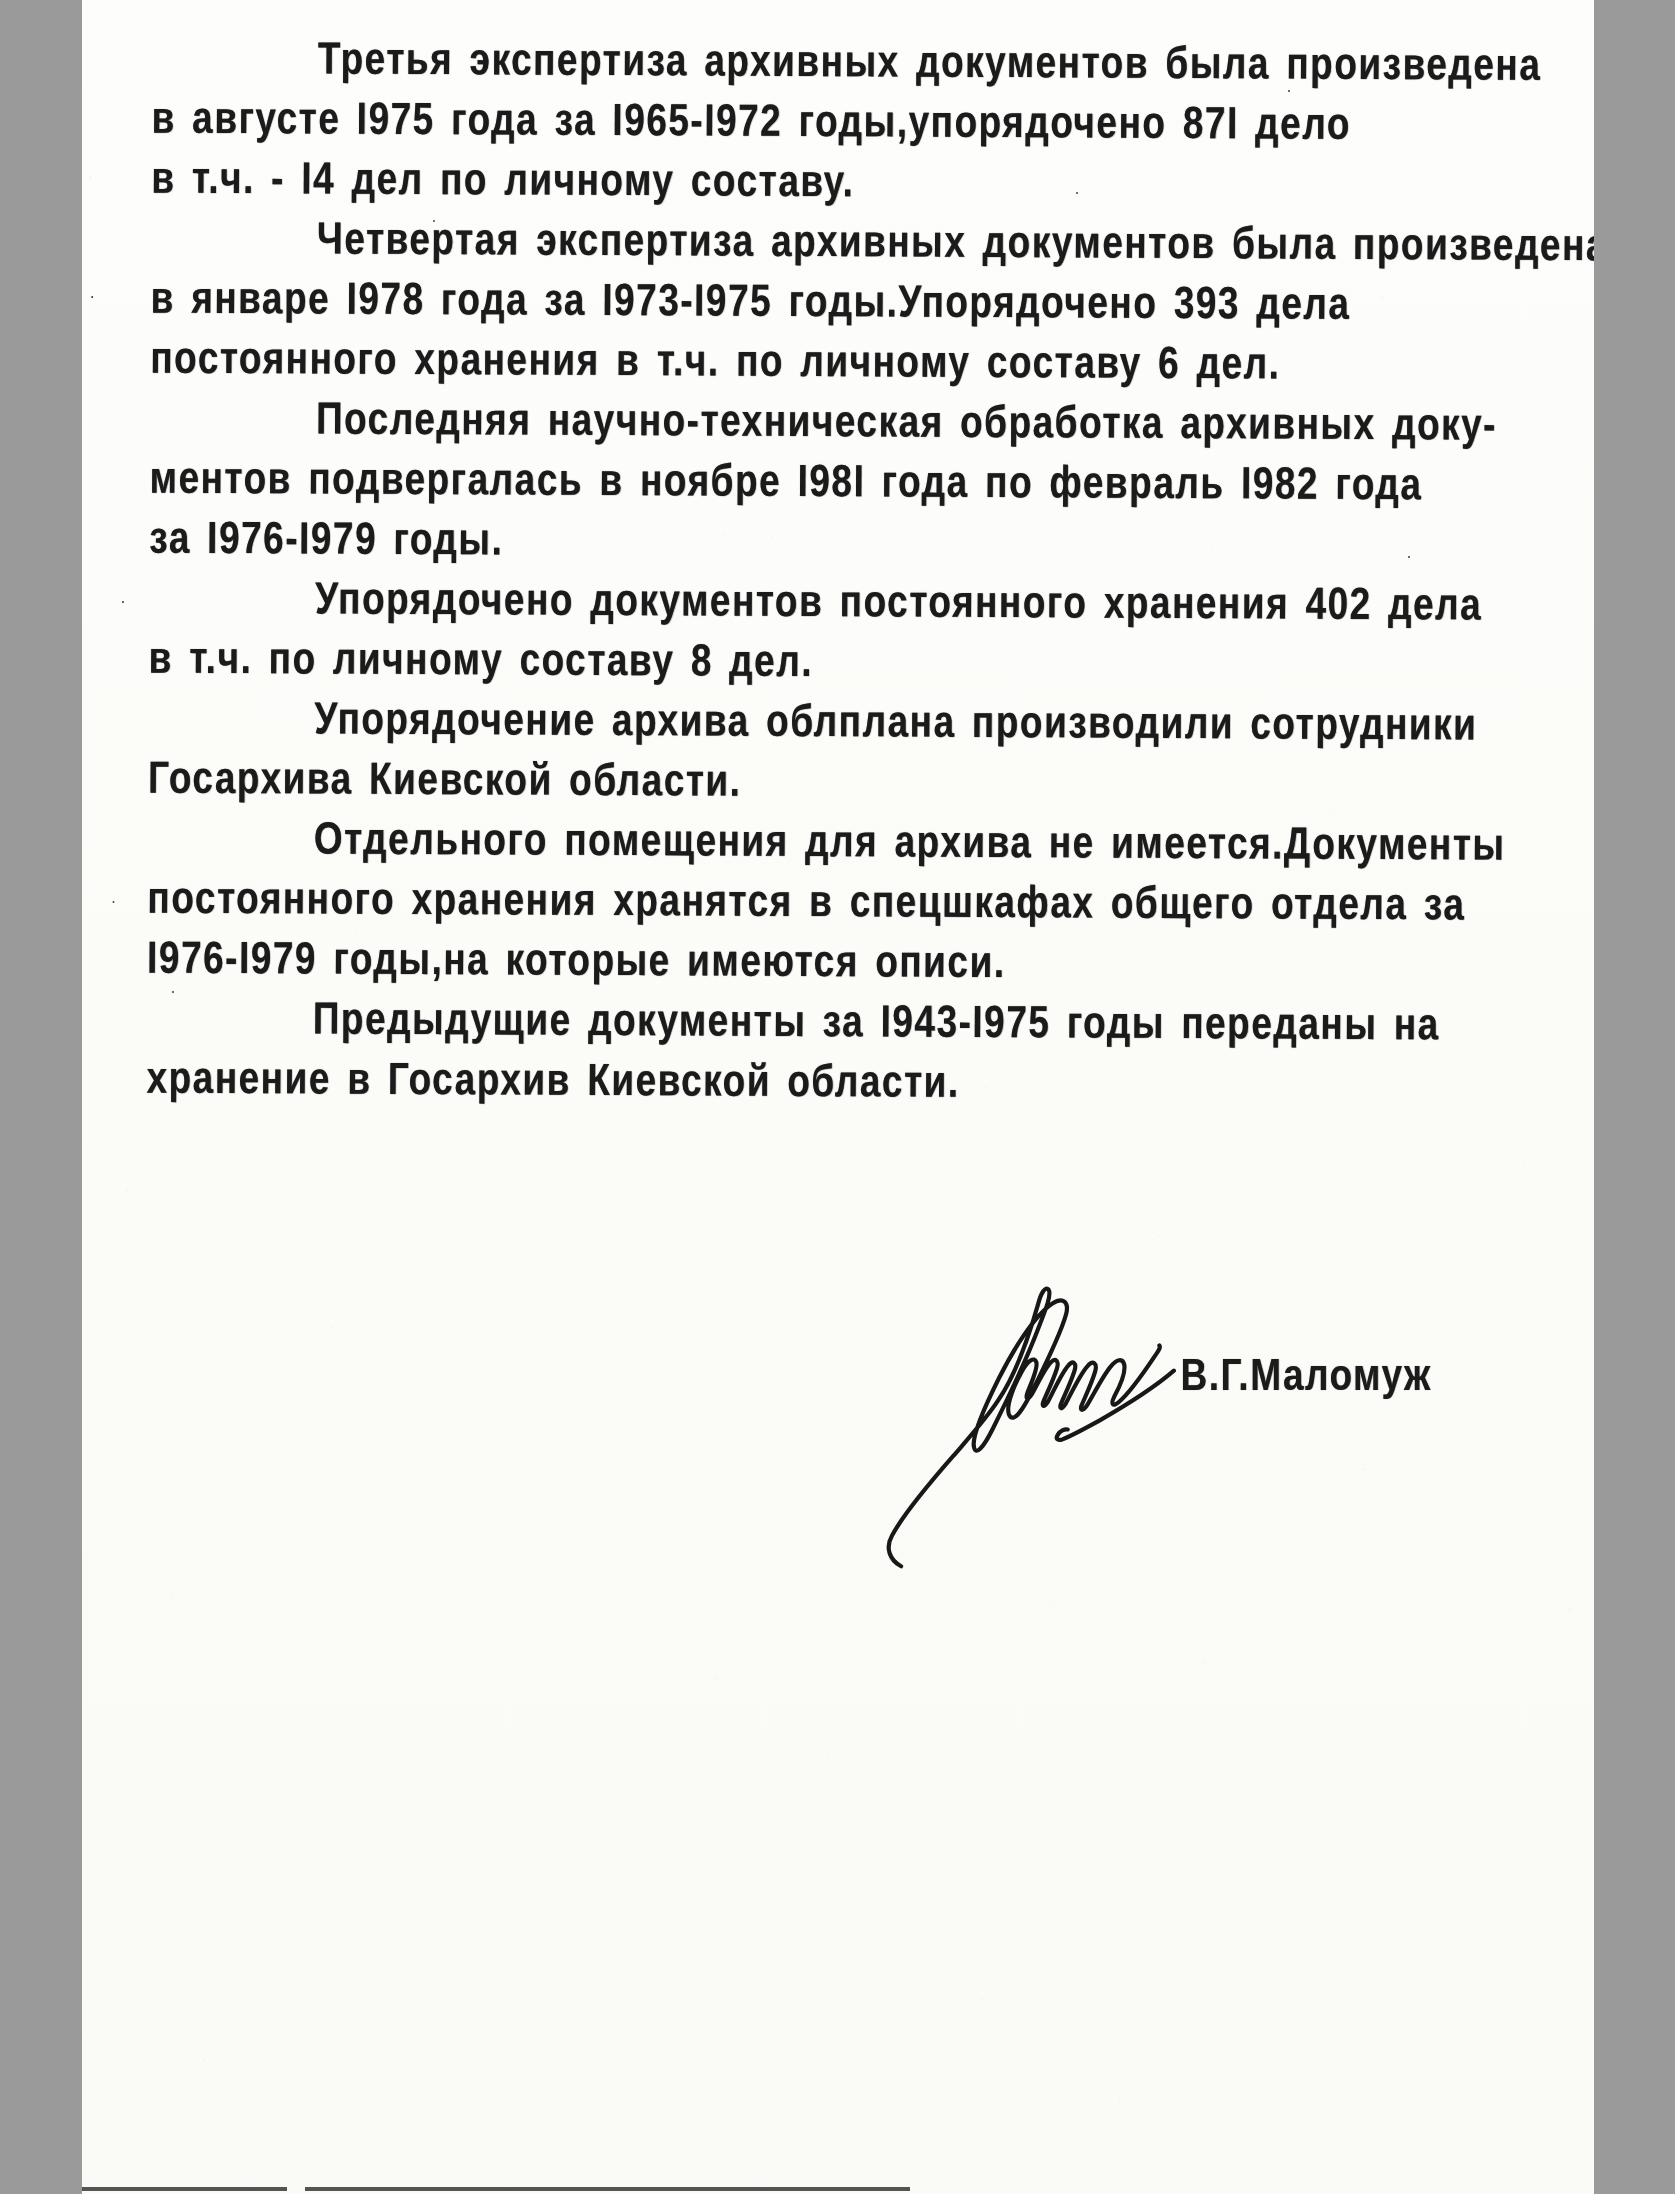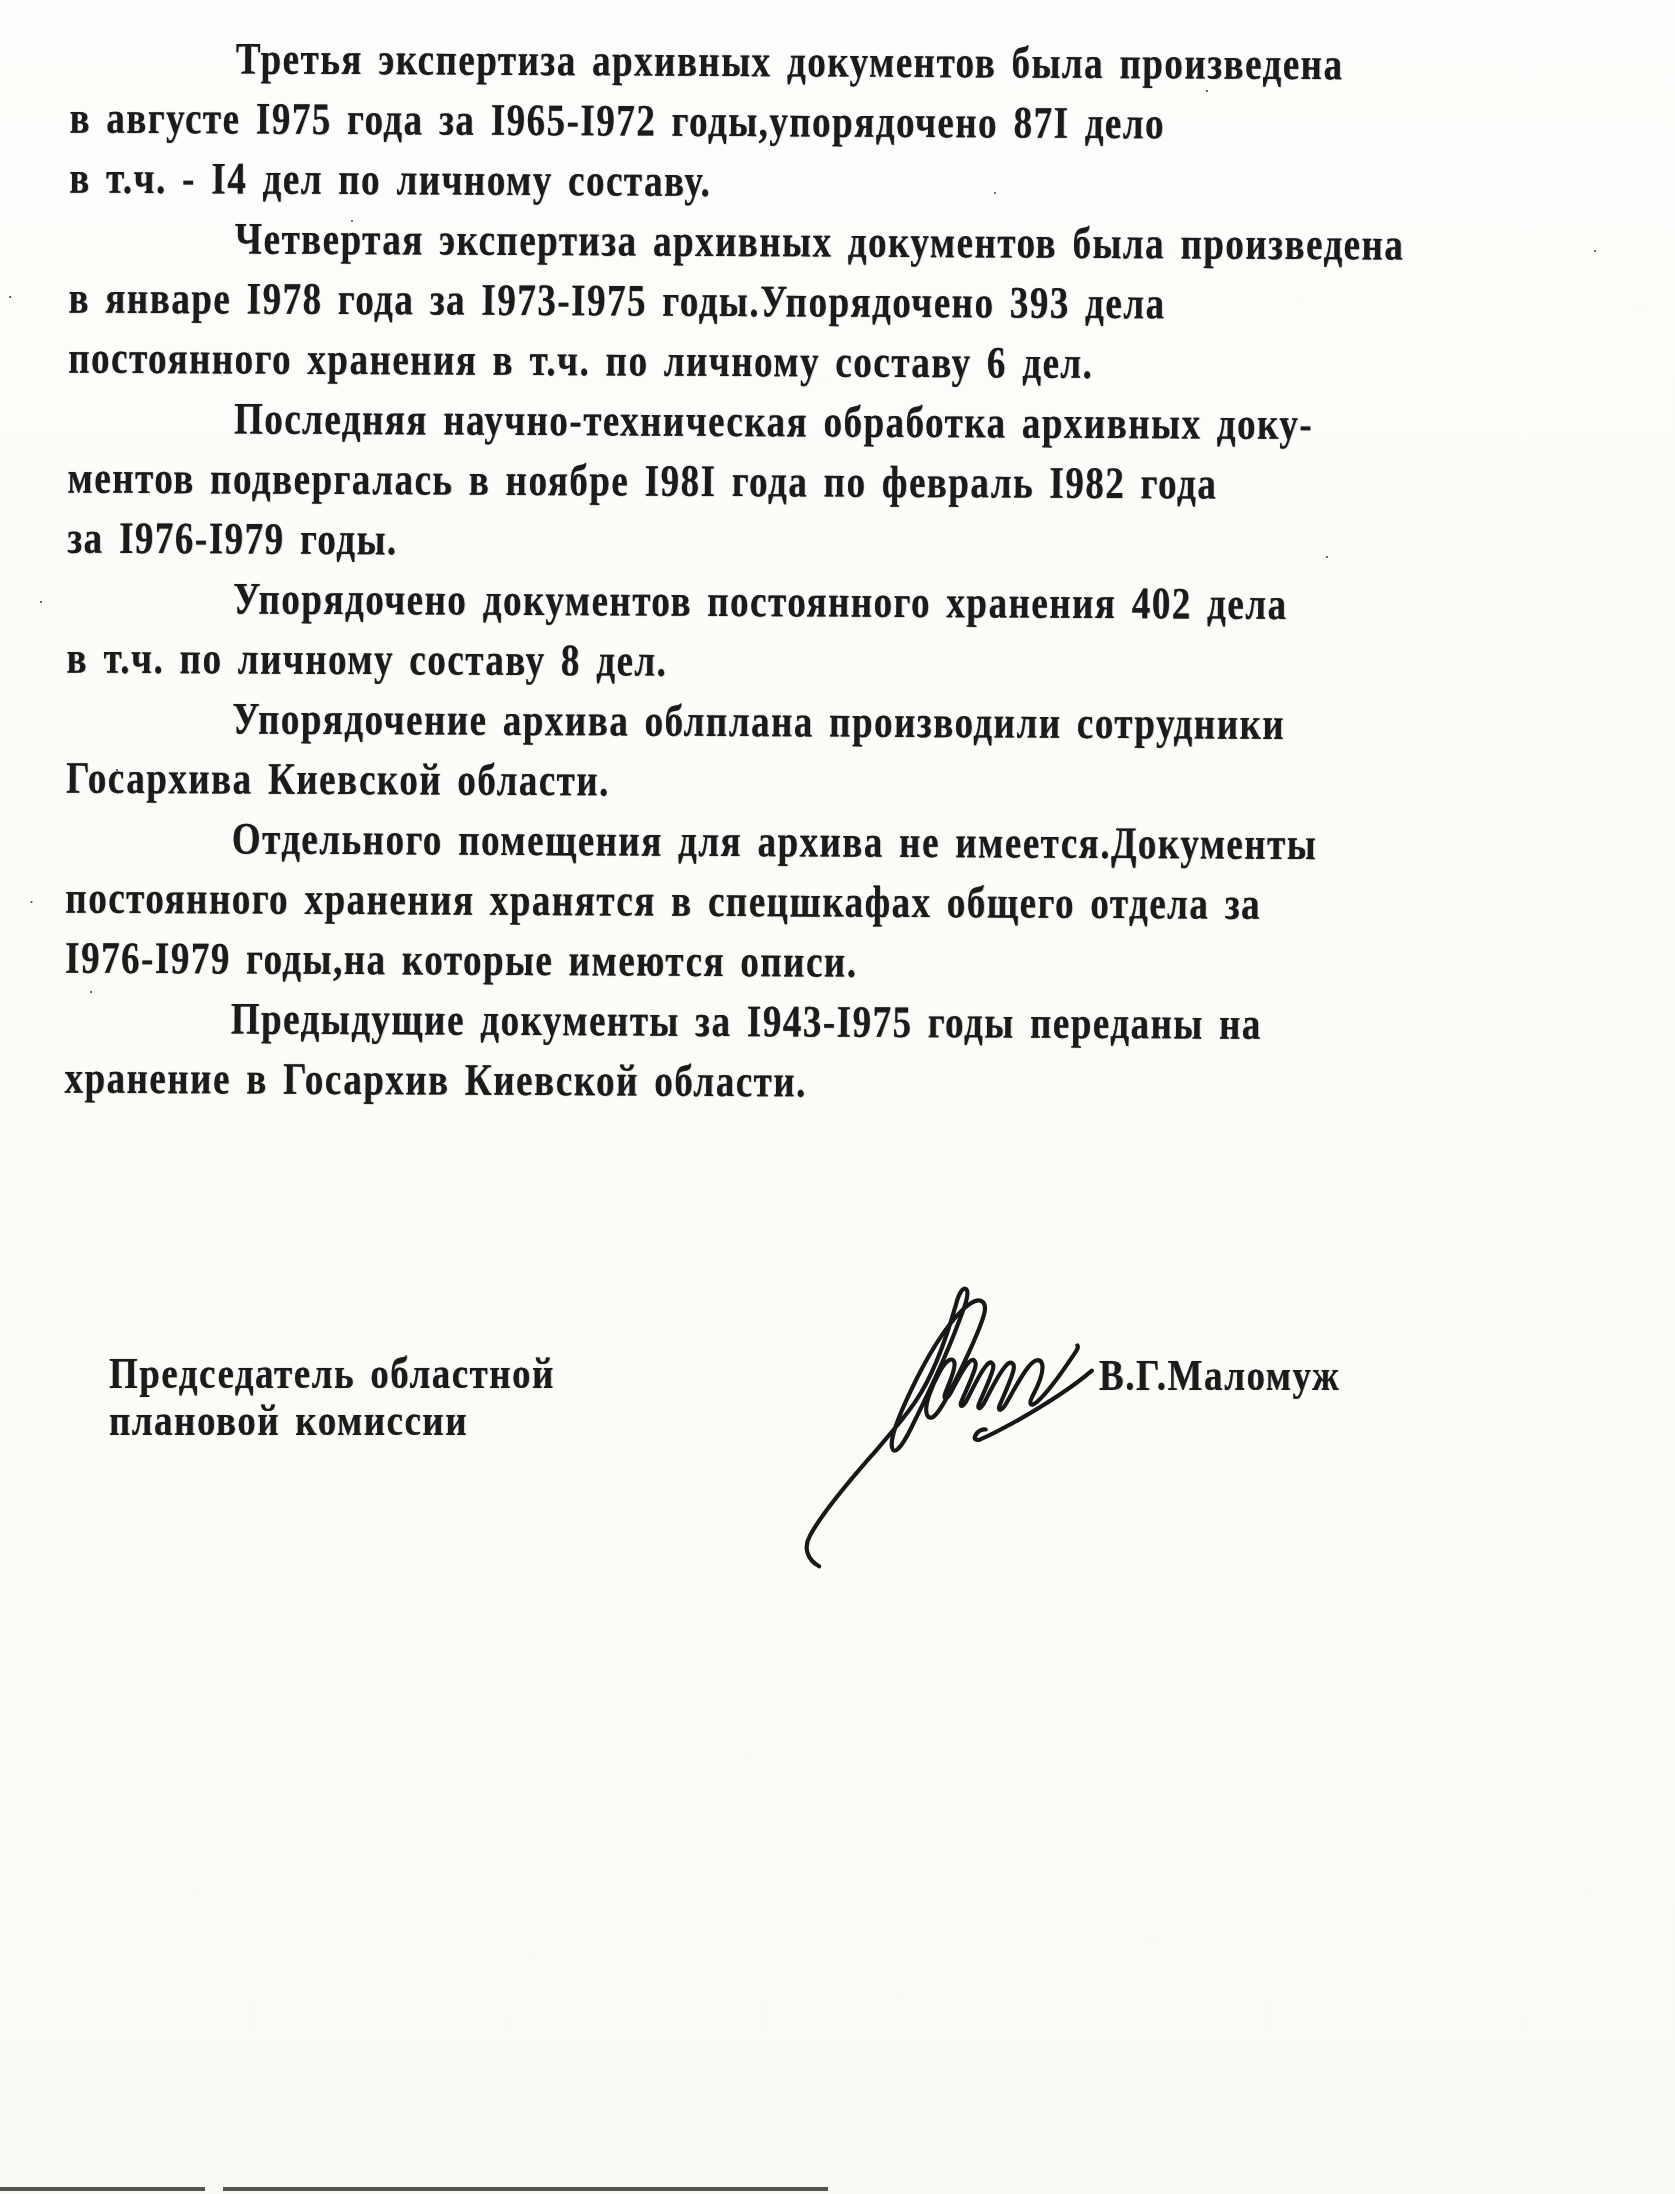--- a/index.html
+++ b/index.html
@@ -1,22 +1,22 @@
 <!DOCTYPE html>
 <html style="font-size:12.2px"><head>
 <meta charset="utf-8">
 <style>
   html,body { margin:0; padding:0; background:#9a9a9a; }
   .page {
     position:relative;
-    width:1675px; height:2194px;
+    width:1512px; height:2194px;
     margin:0 auto;
     background:linear-gradient(180deg,#fdfdfb 0%,#fbfbf8 55%,#fafaf6 100%);
     overflow:hidden;
-    font-family:Liberation Serif, serif;
+    font-family:Liberation Sans, sans-serif;
     color:#1b1b1b;
   }
 
   
   .body-text {
     position:absolute;
     left:70px; top:27.5px; width:1591px;
     transform:rotate(0.3deg);
     transform-origin:0 0;
   }
@@ -128,24 +128,20 @@
       <div class="t-line">I976-I979 годы,на которые имеются описи.</div>
     </div>
 
     <div>
       <div class="t-line indent">Предыдущие документы за I943-I975 годы переданы на</div>
       <div class="t-line">хранение в Госархив Киевской области.</div>
     </div>
 
   </div>
 
-  <div class="signoff-title">
-    <div class="t-line">Председатель областной</div>
-    <div class="t-line">плановой комиссии</div>
-  </div>
 
   <svg class="signature-svg" viewBox="0 0 390 390" xmlns="http://www.w3.org/2000/svg">
     <path d="
       M 25 372
       C 10 364, 4 348, 13 332
       C 28 304, 58 268, 93 228
       C 118 199, 137 178, 152 155
       C 177 118, 196 58, 204 30
       C 208 14, 214 5, 218 10
       C 222 16, 215 34, 206 57

